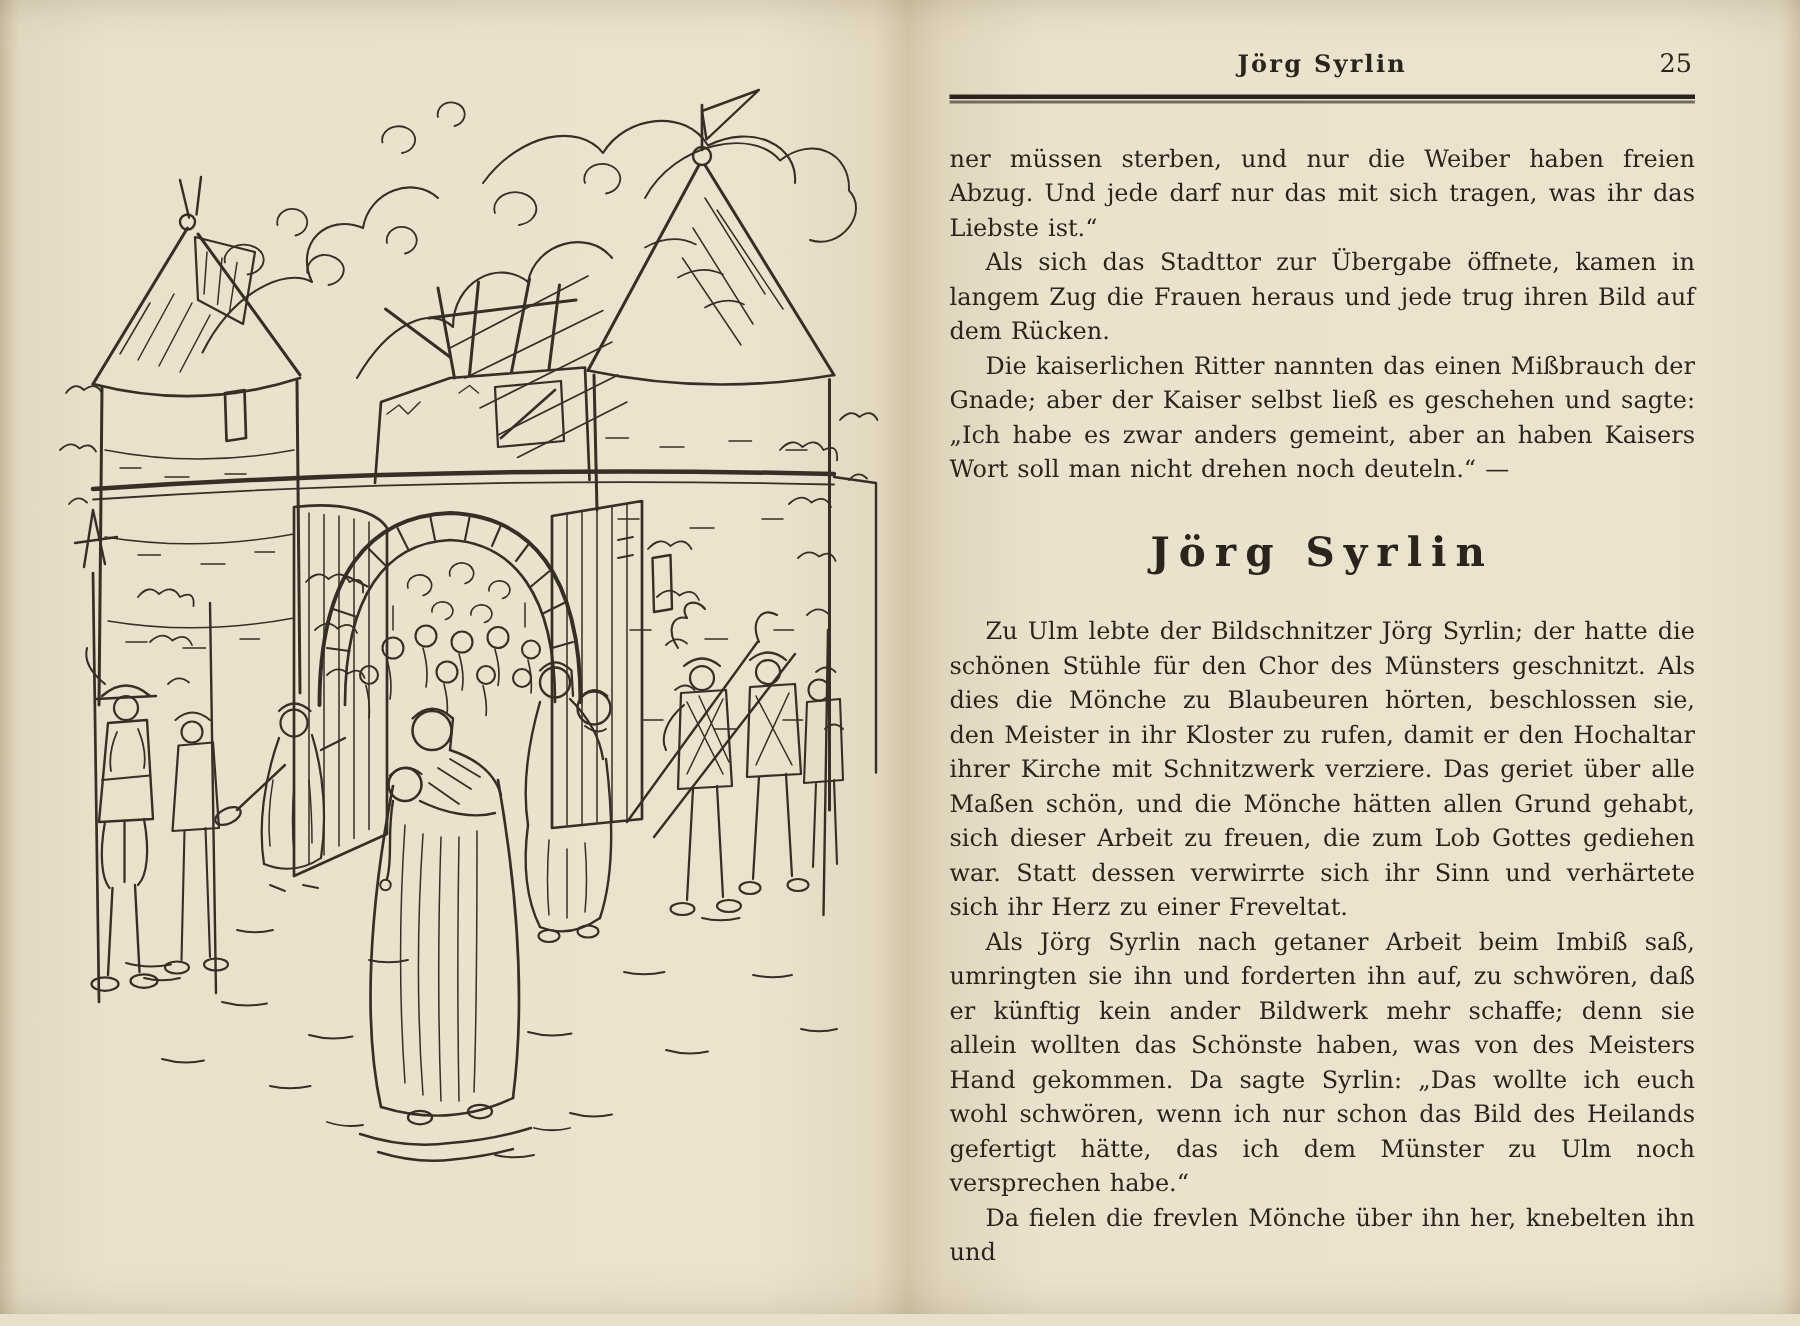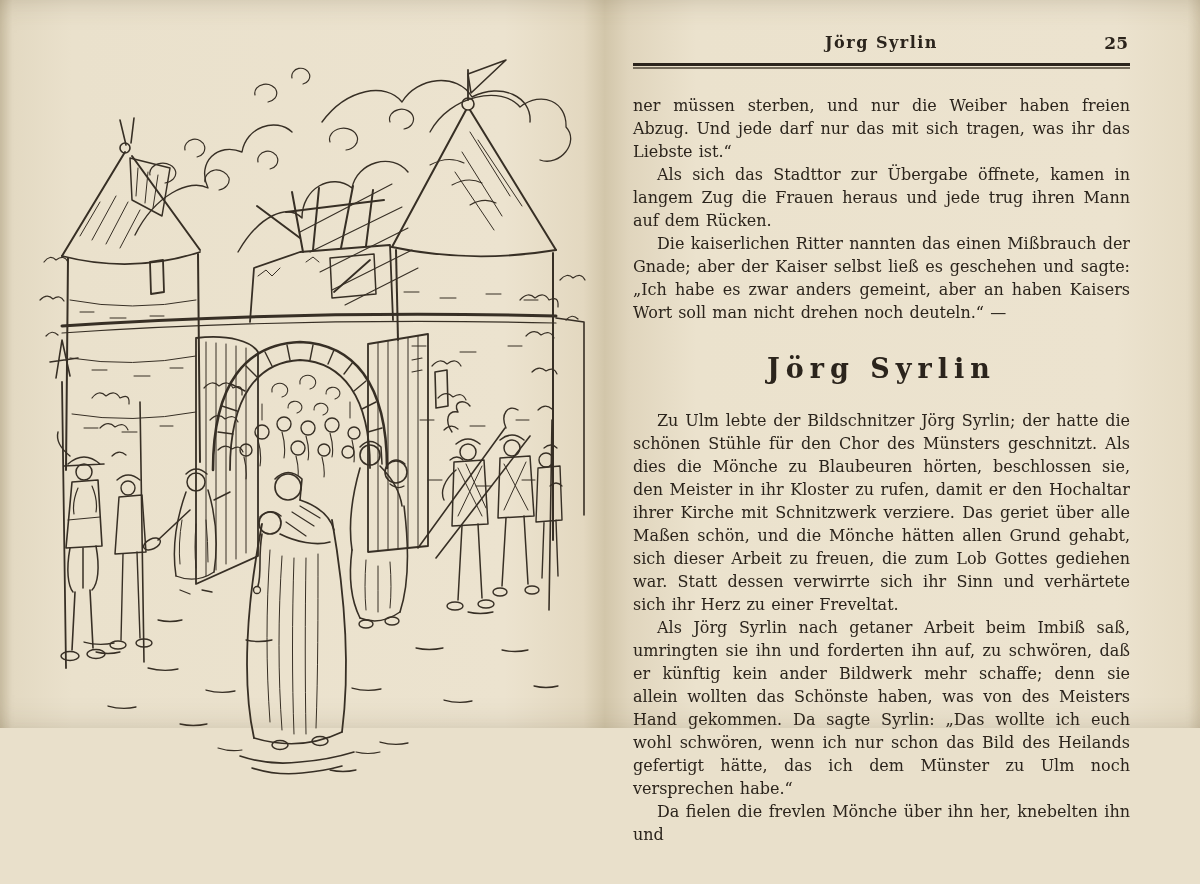--- a/index.html
+++ b/index.html
@@ -2,38 +2,38 @@
 <html><head>
 <meta charset="utf-8">
 <style>
   html,body{margin:0;padding:0;}
   body{
     width:1200px;height:884px;overflow:hidden;
     font-family:"DejaVu Serif", serif;
     background:#e9e0cb;
   }
   .spread{
-    position:relative;width:1200px;height:728px;
+    position:relative;width:1200px;height:876px;
     background:linear-gradient(90deg,
       #cdc1a6 0%, #e3d9c2 1%, #eae1cc 6%, #ece3cf 42%,
       #e3d8c0 48.6%, #d2c6aa 50.4%, #e0d5bd 52.4%, #ebe2cd 58%,
       #ece3cf 93%, #e5dbc4 99%, #d6cab0 100%);
   }
   .spread::after{
     content:'';position:absolute;inset:0;pointer-events:none;
     box-shadow:inset 0 16px 34px -24px rgba(92,76,48,.38),
                inset 0 -18px 34px -26px rgba(92,76,48,.34);
   }
   .page{position:absolute;top:0;height:884px;}
   .left-page{left:0;width:600px;}
   .left-page svg{display:block;width:600px;height:884px;}
   .right-page{left:633px;width:497px;color:#2b241c;}
   .running-header{position:relative;padding-top:33px;height:25px;}
   .rh-title{display:block;text-align:center;font-size:16px;font-weight:700;letter-spacing:1.5px;}
-  .rh-page{position:absolute;right:2px;top:33px;font-size:17px;font-weight:700;}
+  .rh-page{position:absolute;right:2px;top:33px;font-size:17px;font-weight:400;}
   .rule-thick{height:3px;background:#2b241c;margin-top:5px;}
   .rule-thin{height:1.5px;background:#756c5c;margin-top:1px;}
   .body-text{margin-top:25px;}
   .para{
     font-size:16px;line-height:23px;font-weight:400;
     text-align:justify;margin:0;word-spacing:1px;
   }
   .para.indent{text-indent:24px;}
   .section-heading{
     font-size:27px;font-weight:700;letter-spacing:6px;
@@ -224,21 +224,21 @@
 
     <div class="running-header">
       <span class="rh-title">Jörg Syrlin</span>
       <span class="rh-page">25</span>
     </div>
     <div class="rule-thick"></div>
     <div class="rule-thin"></div>
 
     <div class="body-text">
       <p class="para">ner müssen sterben, und nur die Weiber haben freien Abzug. Und jede darf nur das mit sich tragen, was ihr das Liebste ist.“</p>
-      <p class="para indent">Als sich das Stadttor zur Übergabe öffnete, kamen in langem Zug die Frauen heraus und jede trug ihren Mann auf dem Rücken.</p>
+      <p class="para indent">Als sich das Stadttor zur Übergabe öffnete, kamen in langem Zug die Frauen heraus und jede trug ihren Bild auf dem Rücken.</p>
       <p class="para indent">Die kaiserlichen Ritter nannten das einen Mißbrauch der Gnade; aber der Kaiser selbst ließ es geschehen und sagte: „Ich habe es zwar anders gemeint, aber an haben Kaisers Wort soll man nicht drehen noch deuteln.“ —</p>
 
       <h2 class="section-heading">Jörg Syrlin</h2>
 
       <p class="para indent">Zu Ulm lebte der Bildschnitzer Jörg Syrlin; der hatte die schönen Stühle für den Chor des Münsters geschnitzt. Als dies die Mönche zu Blaubeuren hörten, beschlossen sie, den Meister in ihr Kloster zu rufen, damit er den Hochaltar ihrer Kirche mit Schnitzwerk verziere. Das geriet über alle Maßen schön, und die Mönche hätten allen Grund gehabt, sich dieser Arbeit zu freuen, die zum Lob Gottes gediehen war. Statt dessen verwirrte sich ihr Sinn und verhärtete sich ihr Herz zu einer Freveltat.</p>
       <p class="para indent">Als Jörg Syrlin nach getaner Arbeit beim Imbiß saß, umringten sie ihn und forderten ihn auf, zu schwören, daß er künftig kein ander Bildwerk mehr schaffe; denn sie allein wollten das Schönste haben, was von des Meisters Hand gekommen. Da sagte Syrlin: „Das wollte ich euch wohl schwören, wenn ich nur schon das Bild des Heilands gefertigt hätte, das ich dem Münster zu Ulm noch versprechen habe.“</p>
       <p class="para indent">Da fielen die frevlen Mönche über ihn her, knebelten ihn und</p>
     </div>
   </div>
 

